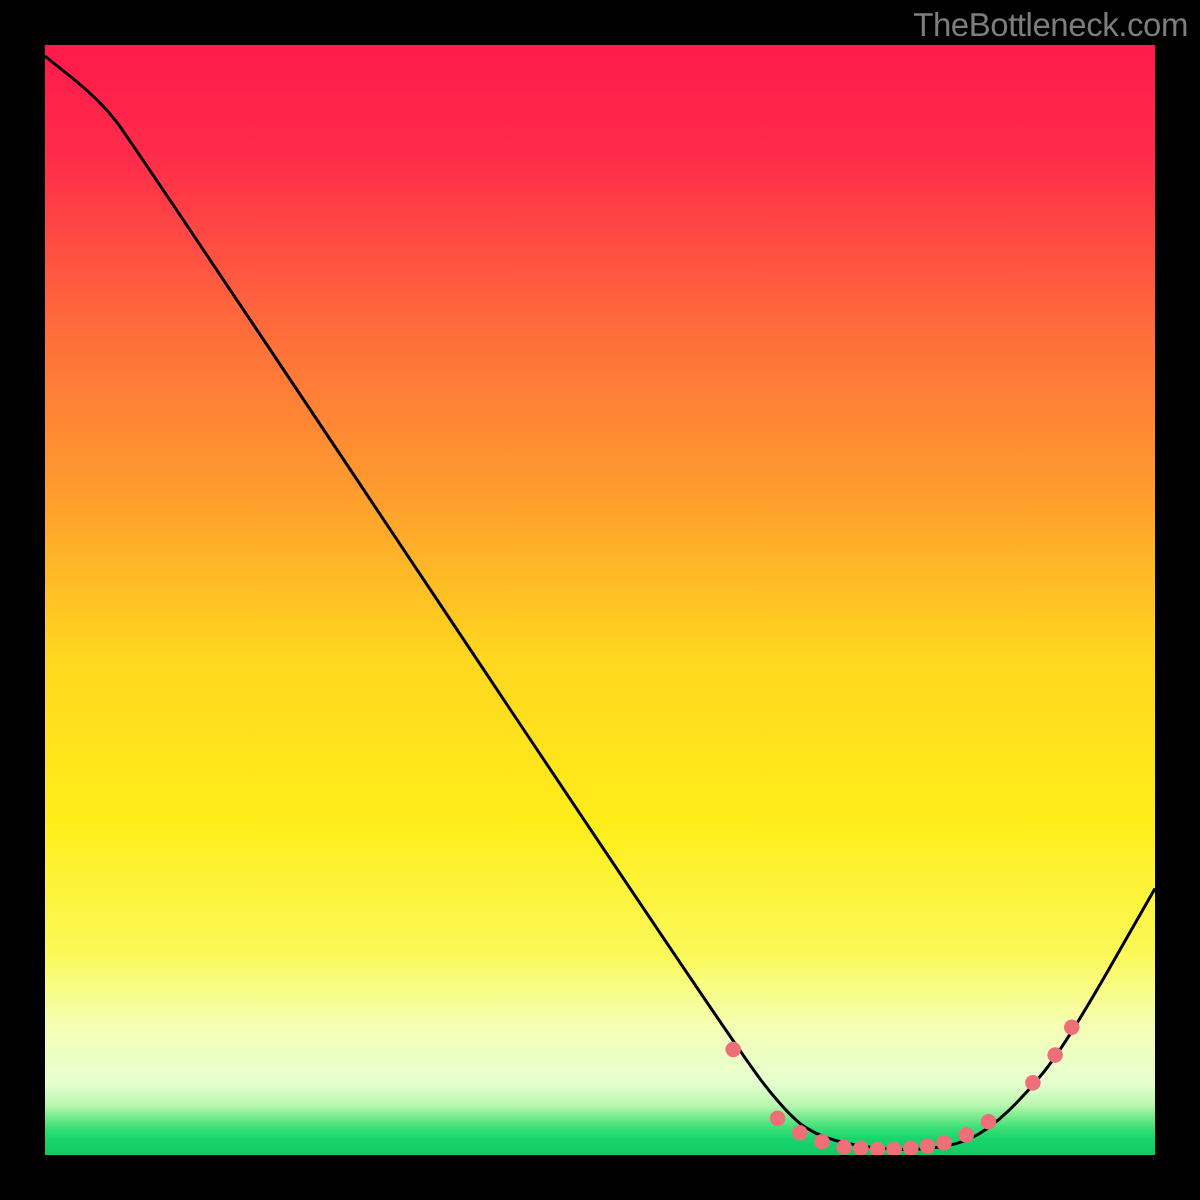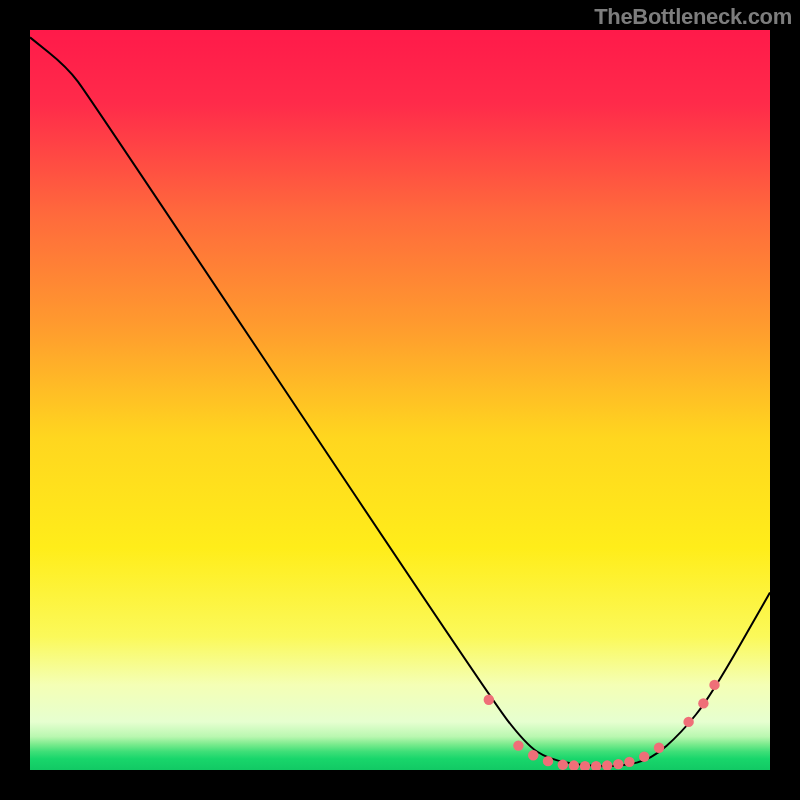--- a/index.html
+++ b/index.html
@@ -25,21 +25,21 @@
     width: 740px;
     height: 740px;
     overflow: hidden;
   }
   .attribution {
     position: absolute;
     top: 4px;
     right: 8px;
     font-family: Arial, Helvetica, sans-serif;
     font-size: 22px;
-    font-weight: 700;
+    font-weight: 400;
     color: #7d7d7d;
     letter-spacing: -0.3px;
   }
   svg { display: block; }
 </style>
 </head>
 <body>
 
 <div class="frame">
 

